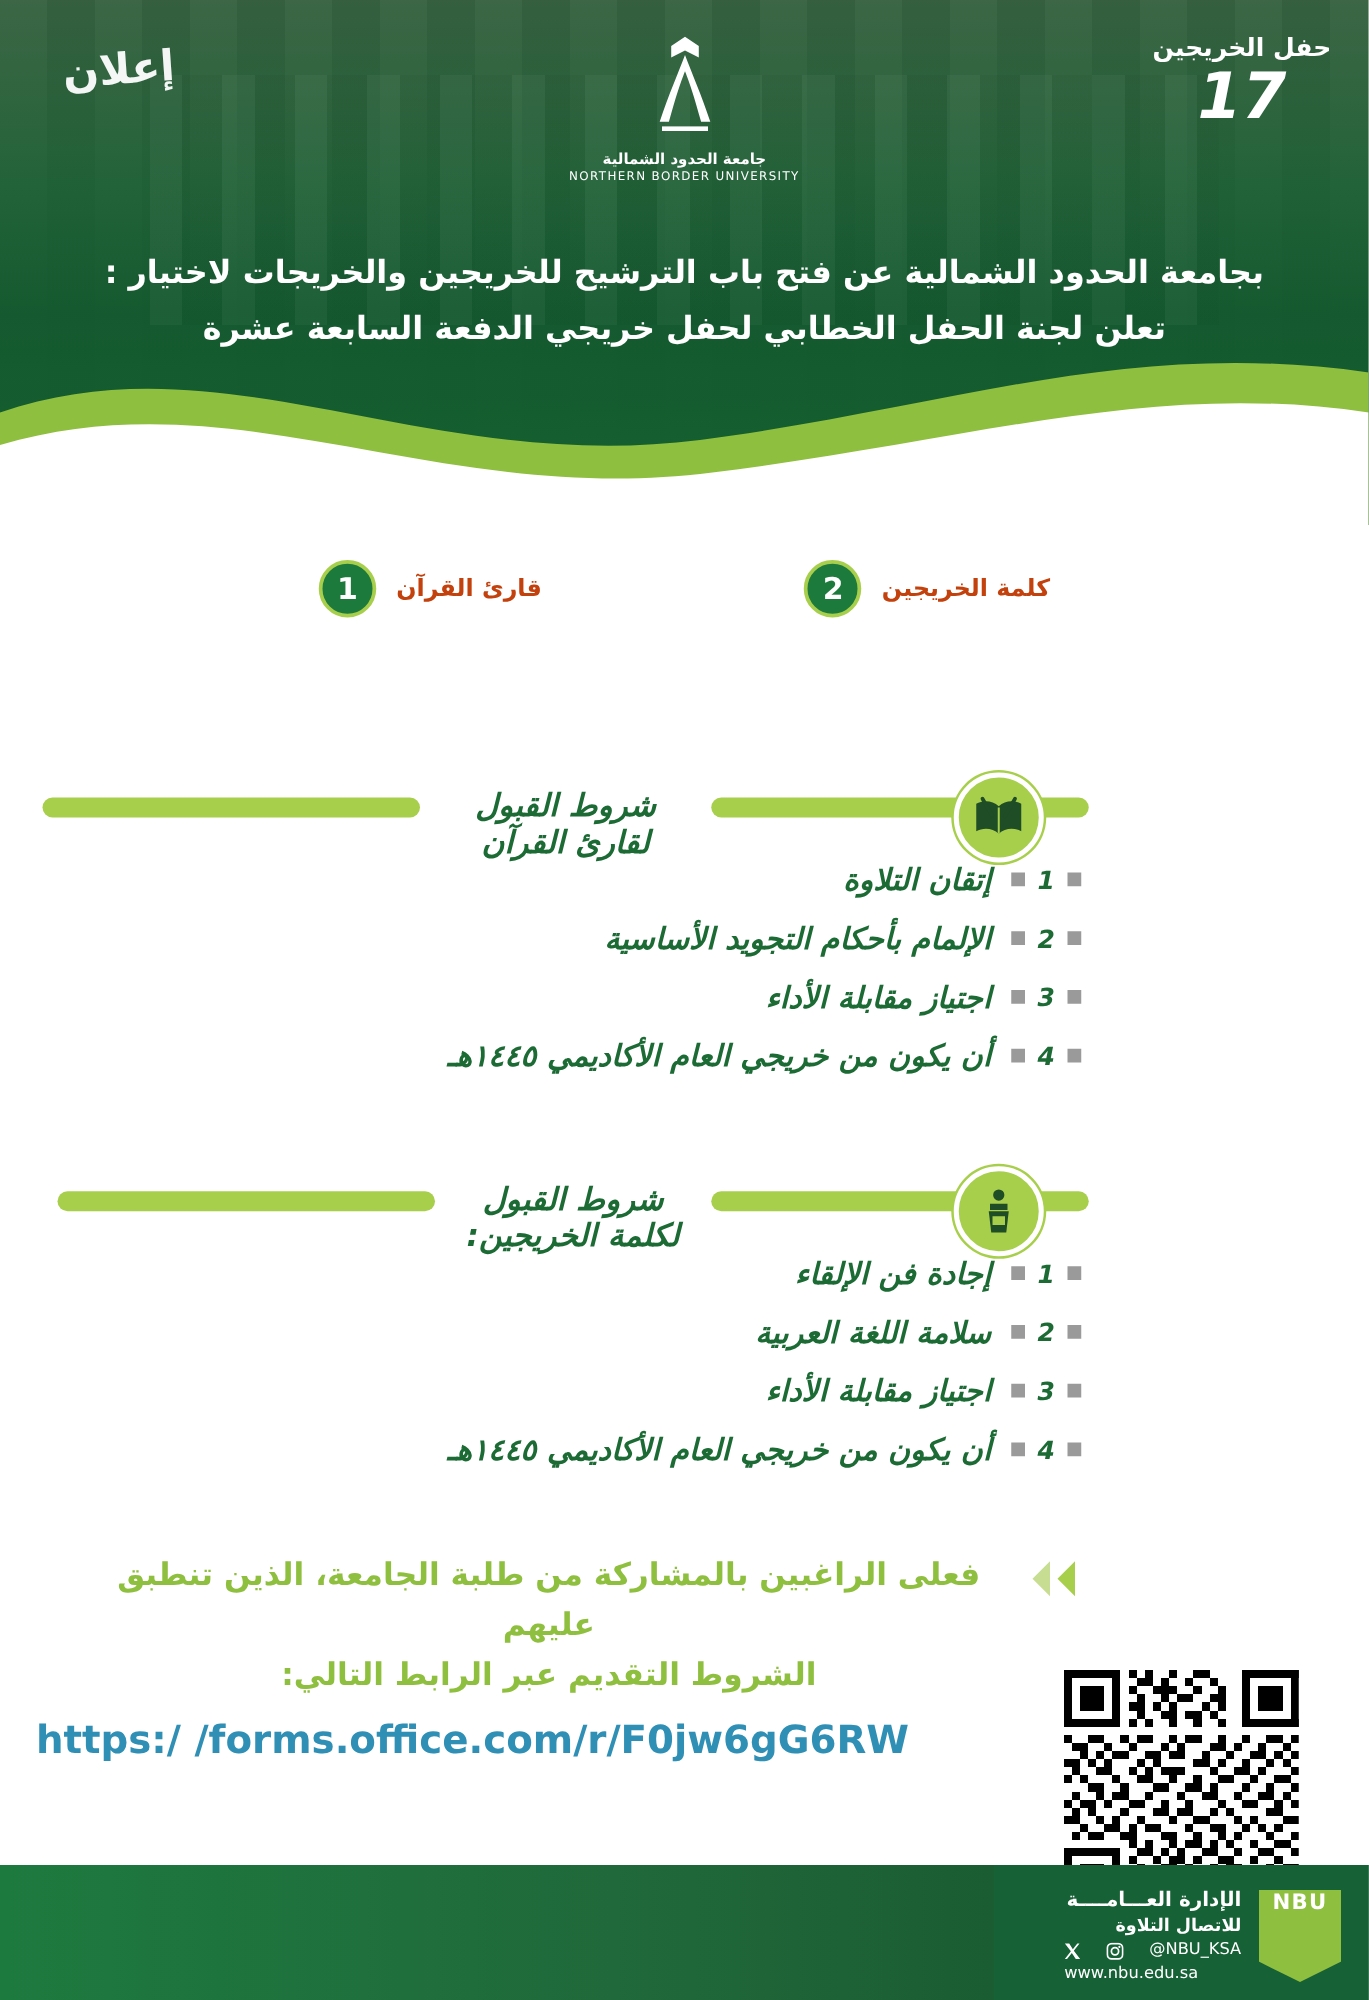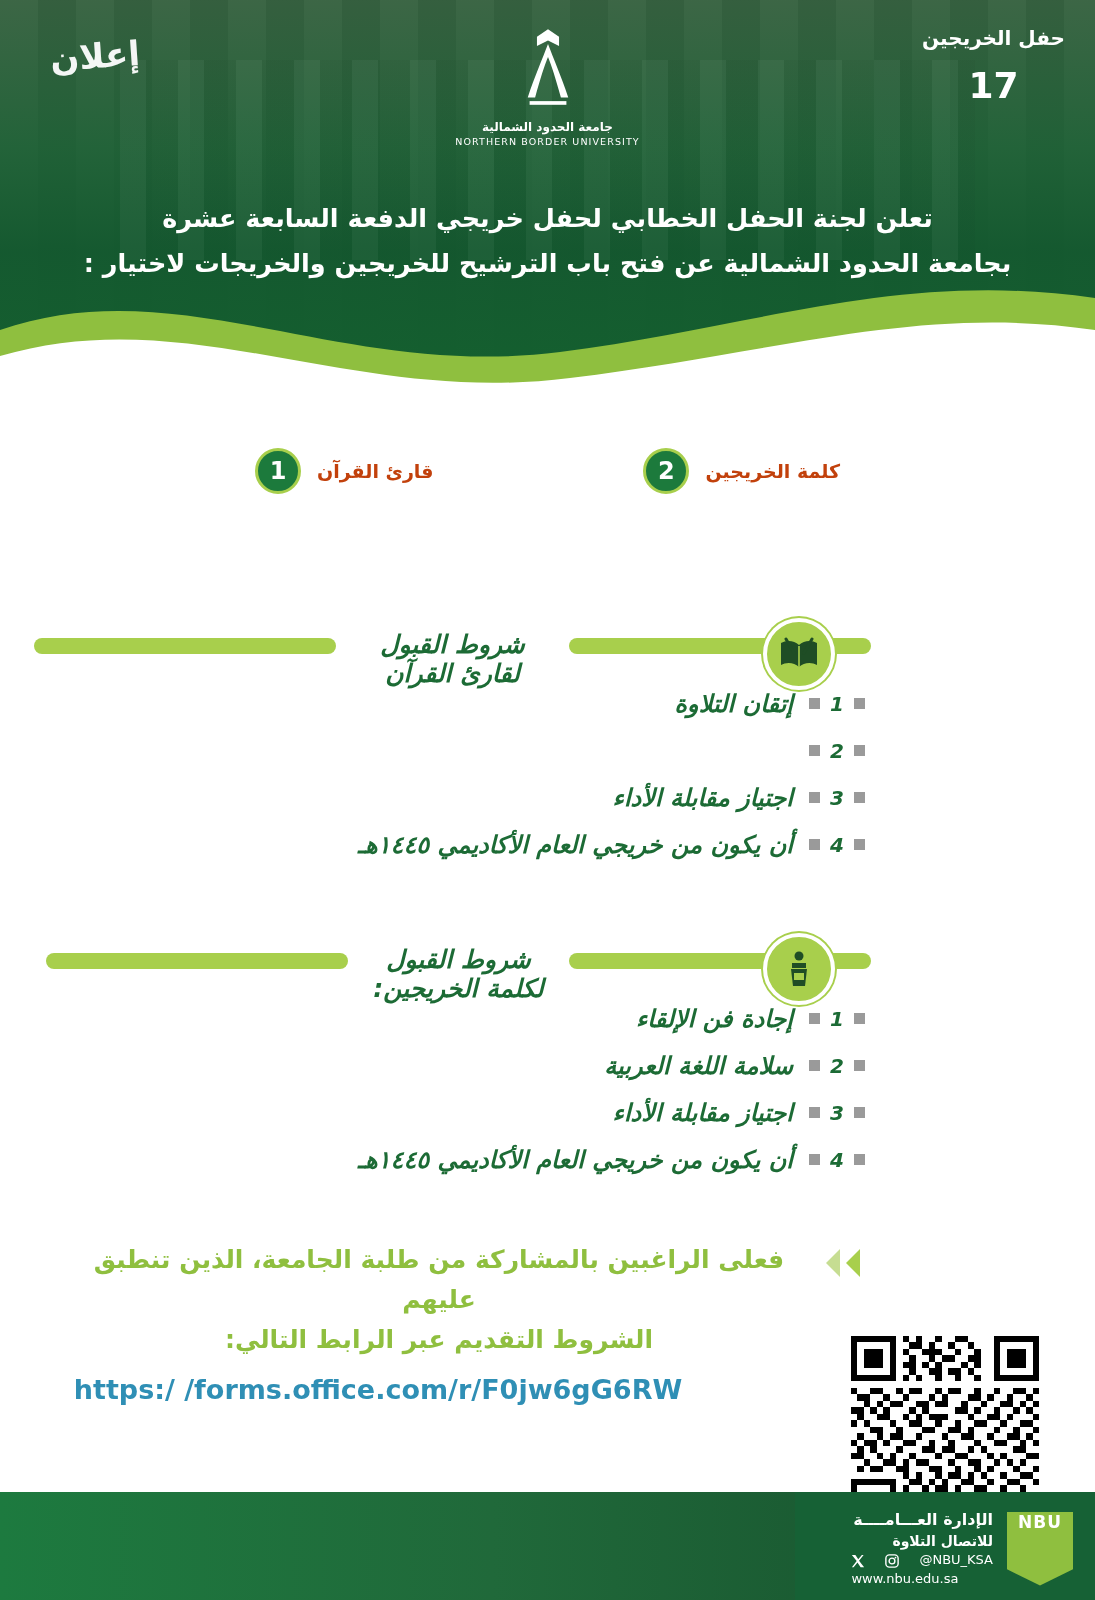--- a/index.html
+++ b/index.html
@@ -44,21 +44,21 @@
     position: absolute;
     top: 28px; right: 30px;
     text-align: center;
     color: #ffffff;
     line-height: 1;
   }
   .badge-left .b-title {
     font-size: 20px; font-weight: bold; letter-spacing: .5px;
   }
   .badge-left .b-num {
-    font-size: 36px; font-weight: bold; margin-top: 20px;
+    font-size: 51px; font-weight: bold; margin-top: 4px; font-style: italic;
   }
 
   .nbu-logo {
     position: absolute;
     top: 22px; left: 0; right: 0;
     margin: 0 auto;
     width: 220px;
     text-align: center;
     color: #ffffff;
   }
@@ -193,21 +193,21 @@
     text-align: center;
     color: #8fbf3f;
     font-size: 25px; font-weight: bold;
     line-height: 1.6;
     max-width: 880px;
   }
   .cta-link {
     margin-top: 14px;
     text-align: center;
     color: #2f8fb5;
-    font-size: 27px;
+    font-size: 31px;
     font-weight: bold;
     direction: ltr;
     padding-right: 180px;
   }
 
   .qr-box {
     position: absolute;
     top: 1330px; left: 845px;
     width: 200px; height: 200px;
     background: #ffffff;
@@ -271,22 +271,22 @@
         <path d="M50 24 C44 40 36 58 28 82 L36 82 C42 60 46 48 50 38 C54 48 58 60 64 82 L72 82 C64 58 56 40 50 24 Z" fill="#ffffff"></path>
         <rect x="30" y="86" width="40" height="4" fill="#ffffff"></rect>
       </svg>
       <div class="ar">جامعة الحدود الشمالية</div>
       <div class="en">NORTHERN BORDER UNIVERSITY</div>
     </div>
 
     <div class="iaalan">إعلان</div>
 
     <div class="header-text">
+      <div>بجامعة الحدود الشمالية عن فتح باب الترشيح للخريجين والخريجات لاختيار :</div>
       <div>تعلن لجنة الحفل الخطابي لحفل خريجي الدفعة السابعة عشرة</div>
-      <div>بجامعة الحدود الشمالية عن فتح باب الترشيح للخريجين والخريجات لاختيار :</div>
     </div>
   </div>
 
   <div class="choices">
     <div class="choice">
       <span class="lbl">كلمة الخريجين</span>
       <span class="num">2</span>
     </div>
     <div class="choice">
       <span class="lbl">قارئ القرآن</span>
@@ -313,20 +313,21 @@
       <div class="item">
         <span class="sq"></span>
         <span class="idx">1</span>
         <span class="sq"></span>
         <span class="txt">إتقان التلاوة</span>
       </div>
       <div class="item">
         <span class="sq"></span>
         <span class="idx">2</span>
         <span class="sq"></span>
+        <span class="txt">الإلمام بأحكام التجويد الأساسية</span>
       </div>
       <div class="item">
         <span class="sq"></span>
         <span class="idx">3</span>
         <span class="sq"></span>
         <span class="txt">اجتياز مقابلة الأداء</span>
       </div>
       <div class="item">
         <span class="sq"></span>
         <span class="idx">4</span>

